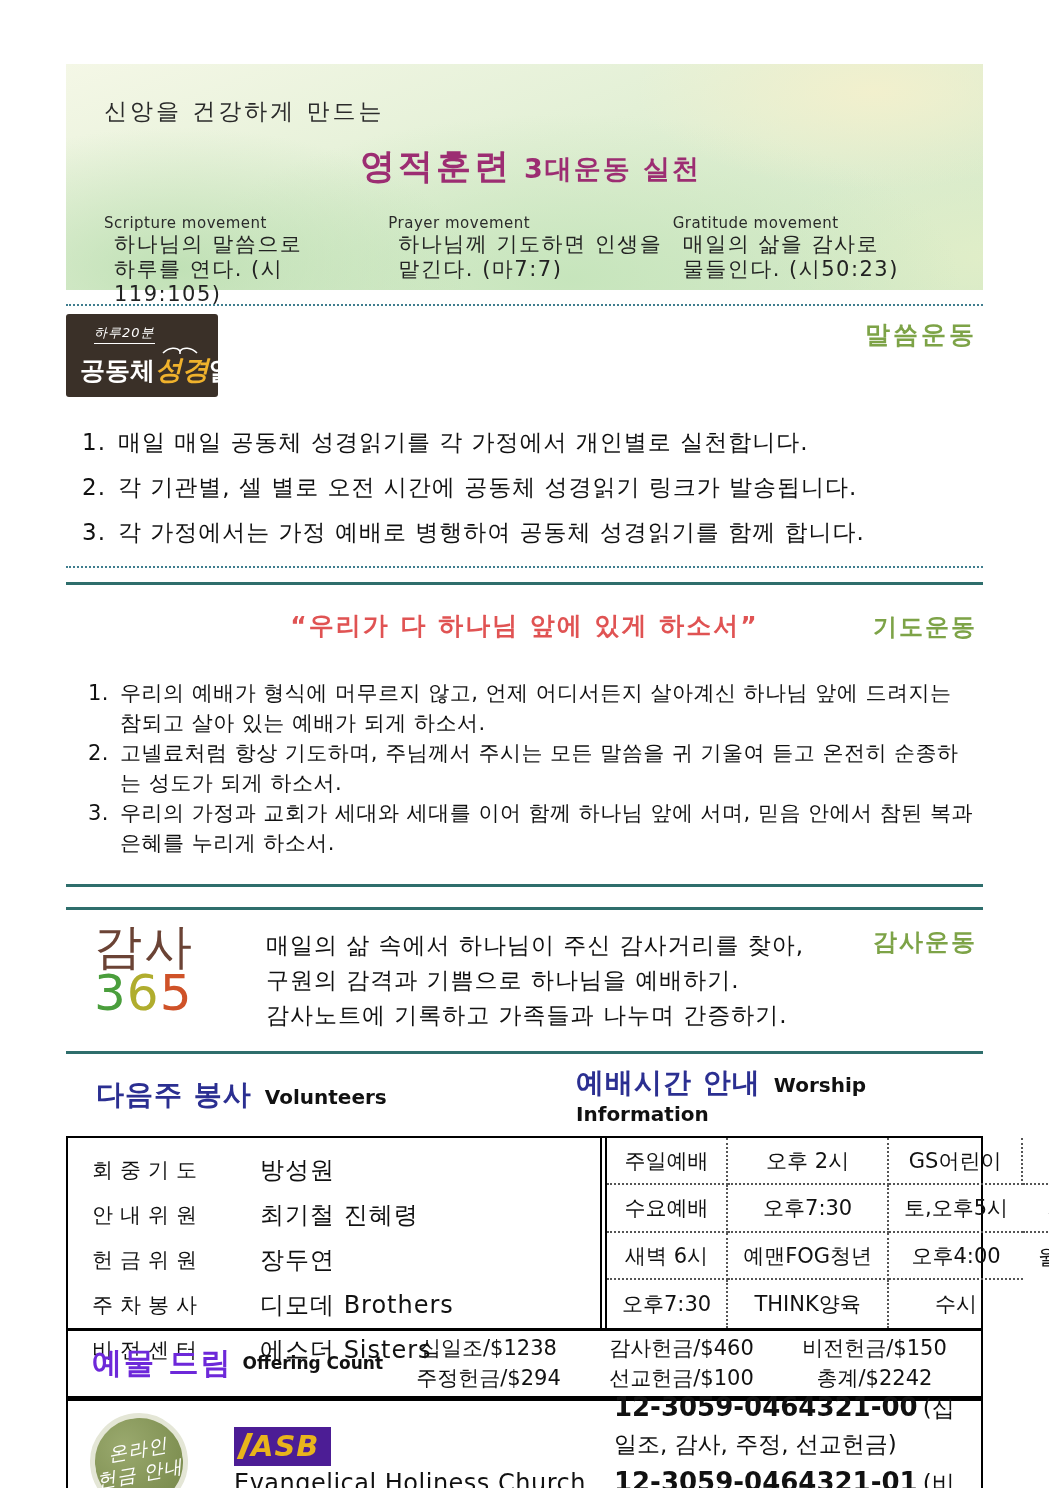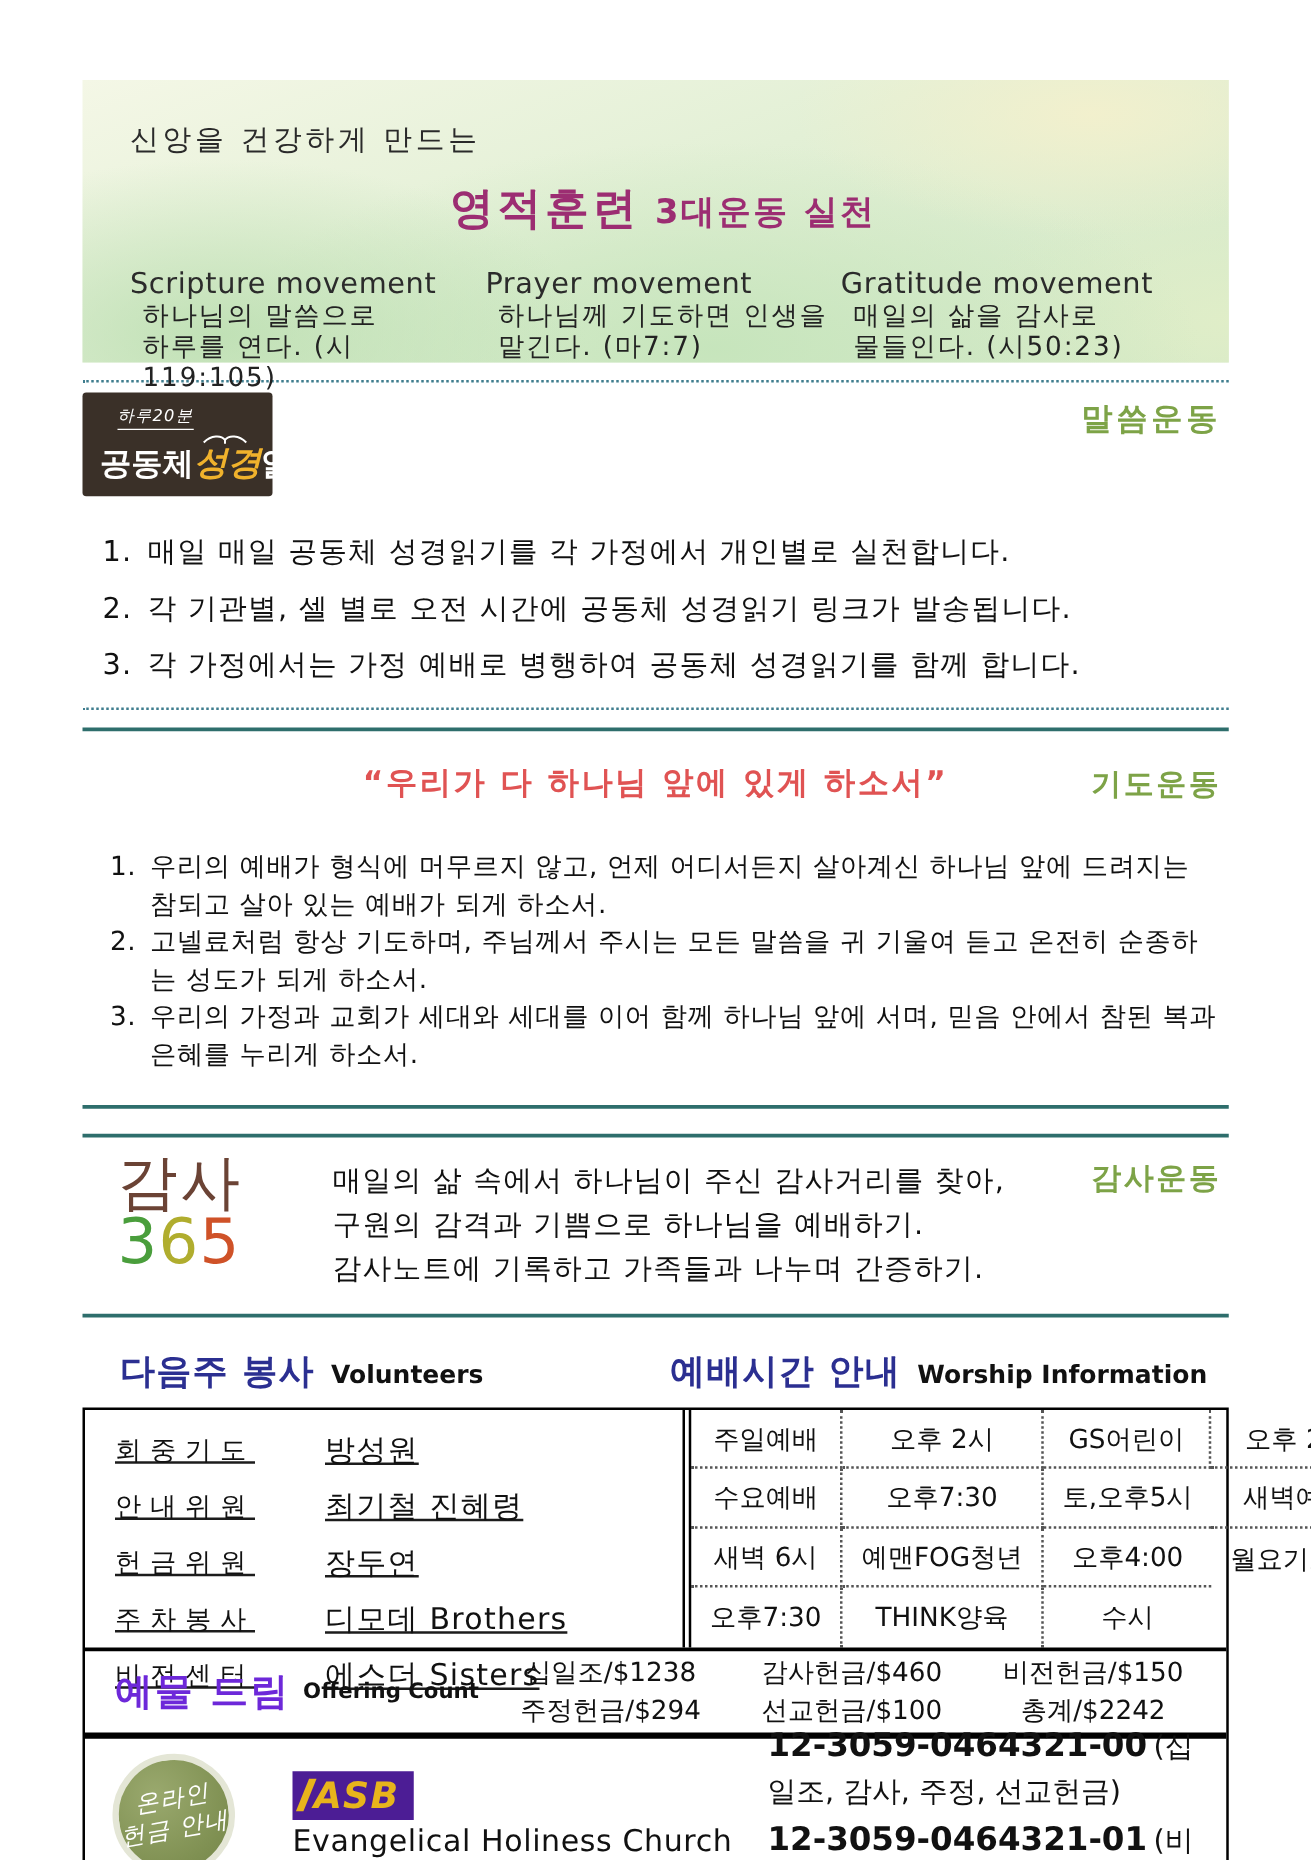--- a/index.html
+++ b/index.html
@@ -17,21 +17,21 @@
       radial-gradient(ellipse 520px 220px at 55% 95%, rgba(196,228,186,.9), rgba(196,228,186,0) 75%),
       radial-gradient(ellipse 300px 160px at 100% 85%, rgba(225,238,200,.9), rgba(225,238,200,0) 70%),
       linear-gradient(160deg,#f4f7e6 0%, #e3f0d6 45%, #d2e8c6 100%);
   }
   .tagline { font-size:23px; letter-spacing:3px; color:#2a2a2a; }
   .banner-title { text-align:center; margin-top:16px; }
   .bt-main { font-size:35px; font-weight:bold; color:#9c2d72; letter-spacing:3px; }
   .bt-sub  { font-size:27px; font-weight:bold; color:#9c2d72; letter-spacing:2px; margin-left:12px;text-align:right; }
   .movements { display:flex; margin-top:24px; }
   .movement  { flex:1; padding-right:6px; }
-  .m-title { font-size:23px; color:#2b2b2b; letter-spacing:0.5px; }
+  .m-title { font-size:15px; color:#2b2b2b; letter-spacing:0.5px; }
   .m-line  { font-size:21px; color:#222; line-height:1.18; padding-left:10px; letter-spacing:1.5px; }
 
   
   .dotted-line { border-top:2px dotted #3f7d8e; }
   .teal-line   { border-top:3px solid #2e6e6c; }
 
   
   .scripture-row { position:relative; margin-top:8px; }
   .csr-logo {
     width:152px; height:83px; background:#3a3028; border-radius:3px;
@@ -59,30 +59,30 @@
   .gratitude { position:relative; display:flex; padding:14px 0 18px 28px; }
   .g-logo { width:172px; flex:none; line-height:0.95; }
   .g-ko { font-size:48px; color:#6b4335; letter-spacing:2px; }
   .g-num { font-size:50px; letter-spacing:1px; }
   .g-d1 { color:#4a9e3c; } .g-d2 { color:#b0ad2e; } .g-d3 { color:#cf5228; }
   .g-lines { padding-top:4px; }
   .g-line { font-size:23px; letter-spacing:1px; line-height:1.52; color:#111; }
   .g-label { position:absolute; top:16px; right:6px; color:#7da347; font-size:24px; font-weight:bold; letter-spacing:2px; }
 
   
-  .bottom-heads { display:flex; margin-top:24px; align-items:center; }
+  .bottom-heads { display:flex; margin-top:10px; align-items:center;gap:40px; }
   .bh-left { width:452px; padding-left:30px; }
   .bh-right { flex:1; padding-left:18px; }
   .head-ko { color:#2b2f91; font-size:28px; font-weight:bold; letter-spacing:1px; }
   .head-en { color:#111; font-size:20px; font-weight:bold; margin-left:8px; }
 
   
   .btable { border:2px solid #000; border-bottom-width:3px; margin-top:10px; }
   .bt-row1 { display:flex; height:190px; }
-  .vol-cell { width:480px; flex:none; border-right:2px solid #000; padding:16px 8px 2px 24px;text-decoration:underline; }
+  .vol-cell { width:534px; flex:none; border-right:2px solid #000; padding:16px 8px 2px 24px; }
   .vol-grid { display:grid; grid-template-columns:168px 1fr; row-gap:13px; align-items:center; }
   .vol-role { font-size:21px; letter-spacing:7px; color:#111; }
   .vol-name { font-size:24px; color:#111; letter-spacing:1px; }
   .wor-cell { flex:1; border-left:2px solid #000; margin-left:3px; }
   .wor-grid { display:grid; grid-template-columns:1.22fr .92fr 1.3fr .92fr; grid-auto-rows:1fr; height:100%; }
   .w-cell { display:flex; align-items:center; justify-content:center; font-size:21px; color:#111;
             border-right:2px dotted #555; border-bottom:2px dotted #555; padding:2px 15px; text-align:center; white-space:nowrap; }
   .w-cell.last-col { border-right:none; }
   .w-cell.last-row { border-bottom:none; }
 

